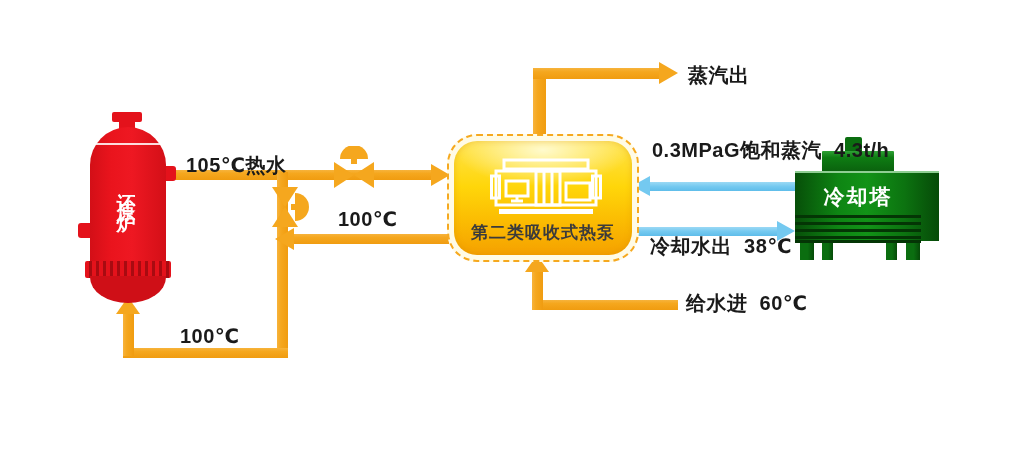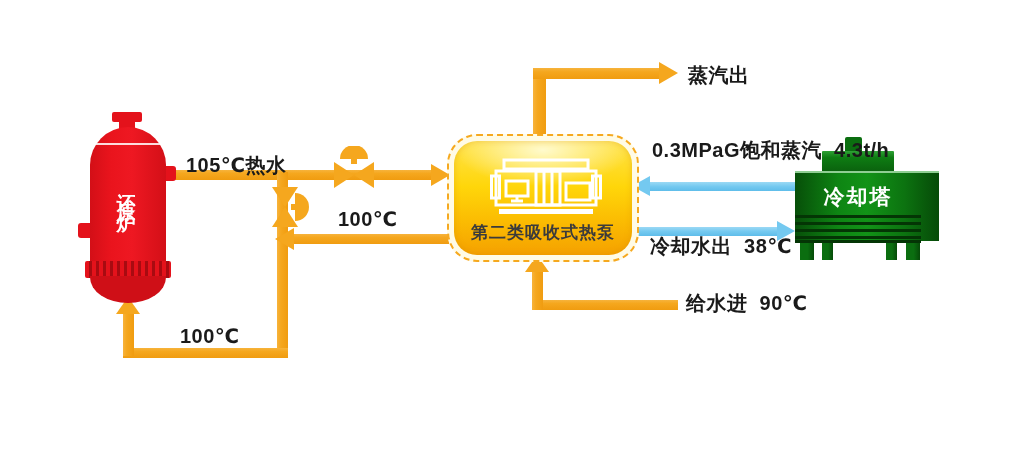--- a/index.html
+++ b/index.html
@@ -148,15 +148,15 @@
       <div class="hp-label">第二类吸收式热泵</div>
     </div>
   </div>
 
   <div class="lbl" style="left:186px;top:152px;">105℃热水</div>
   <div class="lbl" style="left:338px;top:207px;">100℃</div>
   <div class="lbl" style="left:180px;top:324px;">100℃</div>
   <div class="lbl" style="left:688px;top:62px;">蒸汽出</div>
   <div class="lbl" style="left:652px;top:91px;margin-top:46px;">0.3MPaG饱和蒸汽  4.3t/h</div>
   <div class="lbl" style="left:650px;top:197px;margin-top:36px;">冷却水出  38℃</div>
-  <div class="lbl" style="left:686px;top:290px;">给水进  90℃</div>
+  <div class="lbl" style="left:686px;top:290px;">给水进  60℃</div>
 
 </div>
 
 </body></html>

